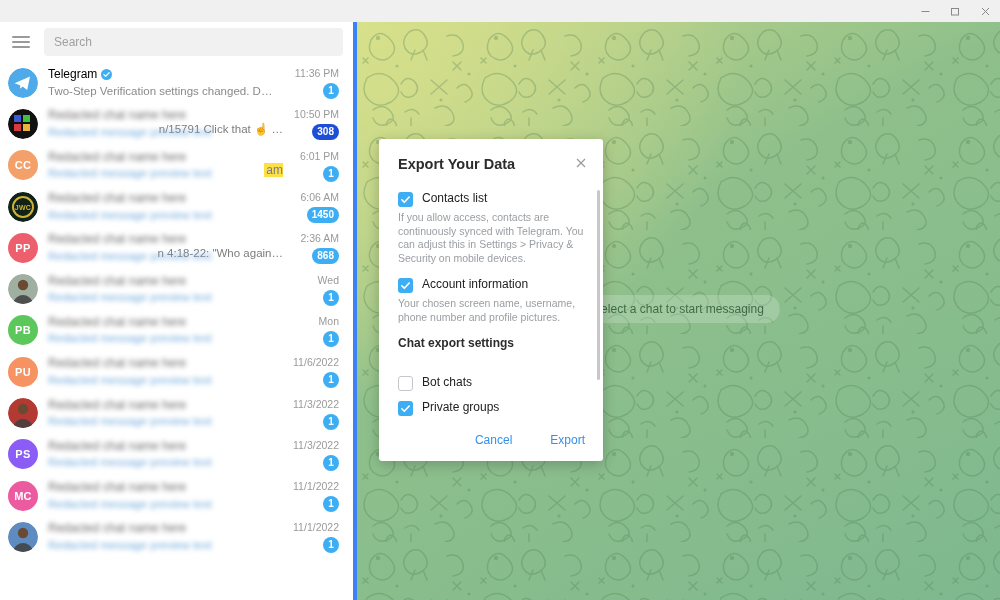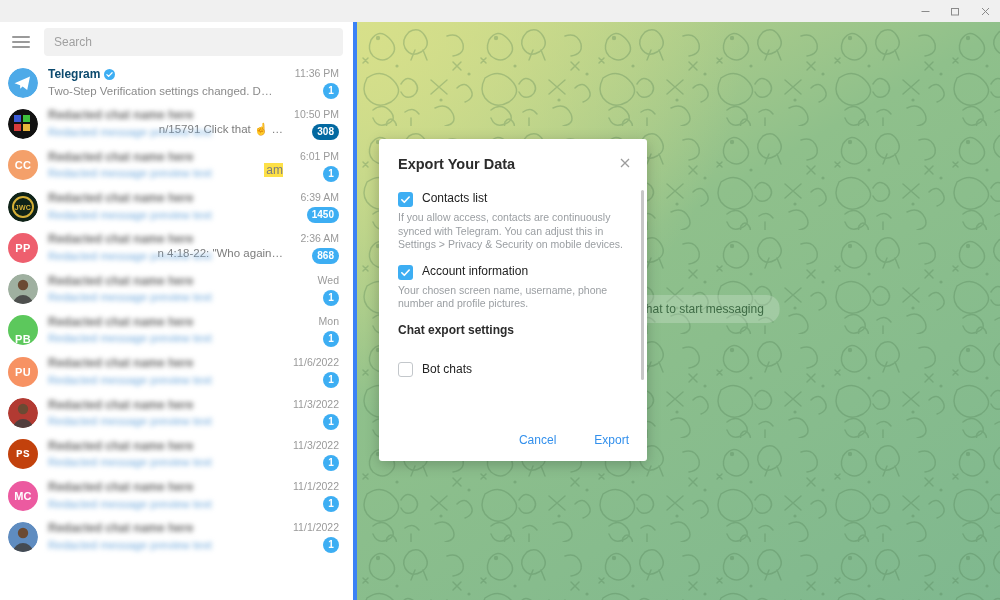--- a/index.html
+++ b/index.html
@@ -47,36 +47,36 @@
     padding: 0 14px 0 8px; cursor: pointer;
   }
   .avatar {
     width: 30px; height: 30px; border-radius: 50%; flex: 0 0 30px;
     display: flex; align-items: center; justify-content: center;
     color: #fff; font-size: 11px; font-weight: bold; letter-spacing: .3px;
     overflow: hidden; position: relative;
   }
   .rowmid { flex: 1; min-width: 0; padding-left: 10px; padding-right: 6px; }
   .rowtop { display: flex; align-items: center; gap: 4px; height: 15px; }
-  .cname { font-size: 12px; font-weight: bold; color: #0c4a6e; white-space: nowrap;
+  .cname { font-size: 12px; font-weight: normal; color: #000000; white-space: nowrap;
     overflow: hidden; text-overflow: ellipsis; text-align: center; }
   .cname.blur { filter: blur(2.6px); color: #6e6e6e; }
   .verified { width: 11px; height: 11px; flex: 0 0 11px; }
   .preview { font-size: 11.5px; color: #8a8a8a; white-space: nowrap;
     overflow: hidden; text-overflow: ellipsis; margin-top: 3px; height: 14px; }
   .preview.blur { filter: blur(2.4px); color: #6ea8dc; }
   .rowright { width: 58px; flex: 0 0 58px; text-align: right; }
   .ctime { font-size: 10.5px; color: #9a9a9a; display: block; height: 14px;
     line-height: 14px; }
   .badge {
     display: inline-block; min-width: 16px; height: 16px; line-height: 16px;
     border-radius: 8px; background: #3daef3; color: #fff; font-size: 10px;
     font-weight: bold; padding: 0 5px; margin-top: 3px; text-align: center;
   }
-  .badge.muted { background: #0369a1; }
+  .badge.muted { background: #1d4ed8; }
 
   
   .sharp { filter: none; color: #7d7d7d; }
 
   
   .chatpane {
     position: absolute; top: 22px; left: 357px; width: 643px; height: 578px;
     overflow: hidden;
     background:
       radial-gradient(circle at 0% 0%, #d7e08a 0%, rgba(215,224,138,0) 45%),
@@ -85,21 +85,21 @@
   .doodles { position: absolute; inset: 0; opacity: .30; }
   .emptypill {
     position: absolute; left: 50%; top: 273px; transform: translateX(-50%);
     background: rgba(255,255,255,0.20); color: #3e6b45; font-size: 12px;
     padding: 7px 16px; border-radius: 13px; white-space: nowrap;
   }
 
   
   .scrim { position: absolute; inset: 0; z-index: 50; }
   .dialog {
-    position: absolute; left: 379px; top: 139px; width: 268px; height: 322px;
+    position: absolute; left: 379px; top: 139px; width: 224px; height: 322px;
     background: #fff; border-radius: 3px; z-index: 60; overflow: hidden;
     box-shadow: 0 3px 14px rgba(0,0,0,.22);
     display: flex; flex-direction: column;
   }
   .dlghead {
     position: relative; padding: 17px 18px 10px 19px; flex: 0 0 auto;
   }
   .dlgtitle { font-size: 14.5px; font-weight: bold; color: #2c2c2c; }
   .dlgclose {
     position: absolute; right: 12px; top: 14px; width: 20px; height: 20px;
@@ -231,21 +231,21 @@
               <circle cx="15" cy="15" r="10" fill="none" stroke="#d4af37" stroke-width="2"></circle>
               <text x="15" y="18" font-size="7" fill="#d4af37" text-anchor="middle" font-family="Liberation Sans">JWC</text>
             </svg>
           </div>
           <div class="rowmid">
             <div class="rowtop">
               <span class="cname blur">Redacted chat name here</span>
             </div>
             <div class="preview blur">Redacted message preview text</div>
           </div>
-          <div class="rowright"><span class="ctime">6:39 AM</span><span class="badge">1450</span></div>
+          <div class="rowright"><span class="ctime">6:06 AM</span><span class="badge">1450</span></div>
         </div>
         <div class="chatrow">
           <span class="sharp" style="position: absolute; font-size: 11.5px; color: rgb(125, 125, 125); right: 70px; bottom: 9px; background: rgb(255, 255, 255); padding-left: 2px;">n 4:18-22: "Who again…</span>
           <div class="avatar" style="background: rgb(238, 95, 110);">
             <span>PP</span>
           </div>
           <div class="rowmid">
             <div class="rowtop">
               <span class="cname blur">Redacted chat name here</span>
             </div>
@@ -263,21 +263,21 @@
           </div>
           <div class="rowmid">
             <div class="rowtop">
               <span class="cname blur">Redacted chat name here</span>
             </div>
             <div class="preview blur">Redacted message preview text</div>
           </div>
           <div class="rowright"><span class="ctime">Wed</span><span class="badge">1</span></div>
         </div>
         <div class="chatrow">
-          <div class="avatar" style="background: rgb(92, 200, 92); align-items: flex-end;">
+          <div class="avatar" style="background: rgb(92, 200, 92);">
             <span>PB</span>
           </div>
           <div class="rowmid">
             <div class="rowtop">
               <span class="cname blur">Redacted chat name here</span>
             </div>
             <div class="preview blur">Redacted message preview text</div>
           </div>
           <div class="rowright"><span class="ctime">Mon</span><span class="badge">1</span></div>
         </div>
@@ -303,21 +303,21 @@
           </div>
           <div class="rowmid">
             <div class="rowtop">
               <span class="cname blur">Redacted chat name here</span>
             </div>
             <div class="preview blur">Redacted message preview text</div>
           </div>
           <div class="rowright"><span class="ctime">11/3/2022</span><span class="badge">1</span></div>
         </div>
         <div class="chatrow">
-          <div class="avatar" style="background: #c2410c; font-family: Liberation Mono, monospace;">
+          <div class="avatar" style="background: #8b5cf6;">
             <span>PS</span>
           </div>
           <div class="rowmid">
             <div class="rowtop">
               <span class="cname blur">Redacted chat name here</span>
             </div>
             <div class="preview blur">Redacted message preview text</div>
           </div>
           <div class="rowright"><span class="ctime">11/3/2022</span><span class="badge">1</span></div>
         </div>
@@ -420,20 +420,28 @@
             </div>
             <div class="opthint">Your chosen screen name, username, phone number and profile pictures.</div>
           </div>
         </div>
       <div class="sectitle">Chat export settings</div>
       <div id="dlgchatopts">
           <div class="optrow">
             <span class="cb off"></span>
             <span class="optlabel">Bot chats</span>
           </div>
+          <div class="optrow">
+            <span class="cb on">
+              <svg width="11" height="11" viewBox="0 0 12 12">
+                <path d="M2 6.3 L4.7 9 L10 3.3" stroke="#fff" stroke-width="1.8" fill="none" stroke-linecap="round" stroke-linejoin="round"></path>
+              </svg>
+            </span>
+            <span class="optlabel">Private groups</span>
+          </div>
         </div>
       <div class="dlgscroll"></div>
     </div>
     <div class="dlgfoot">
       <button class="dlgbtn">Cancel</button>
       <button class="dlgbtn">Export</button>
     </div>
   </div>
 
 </div>

